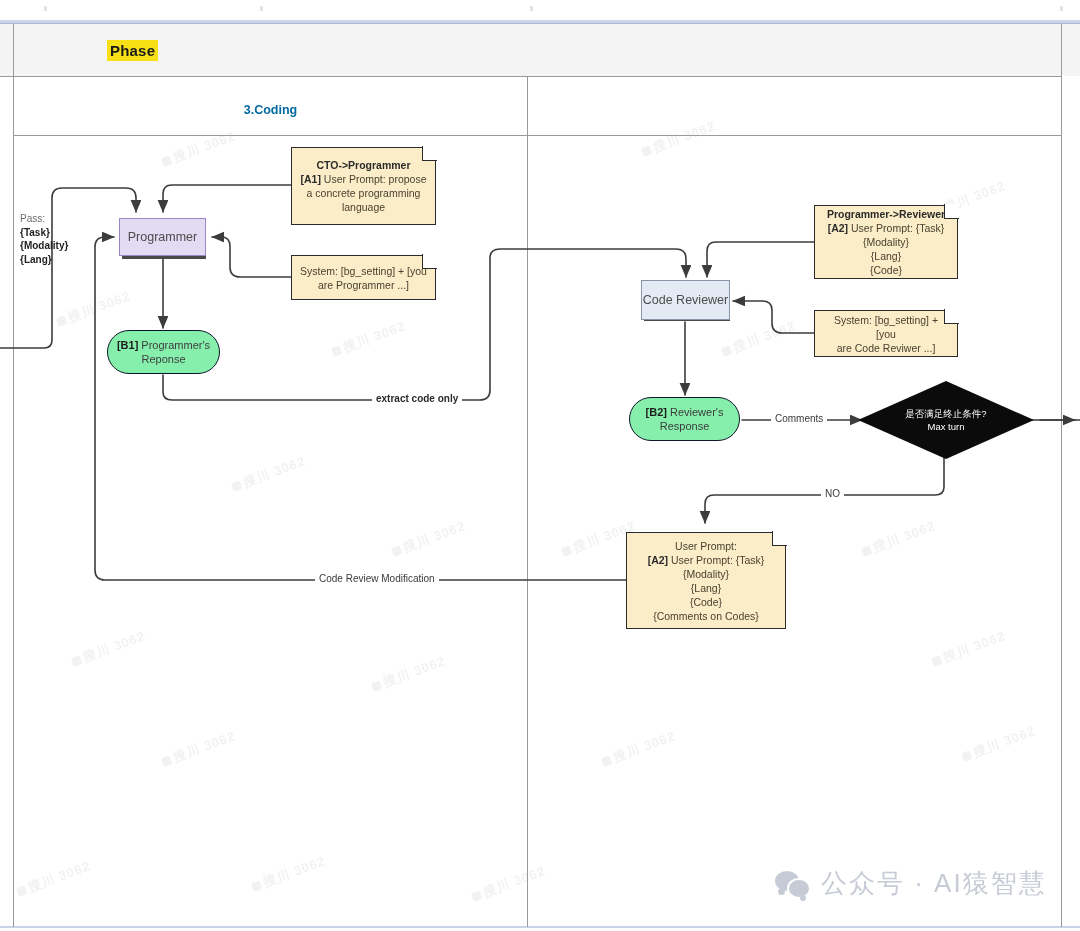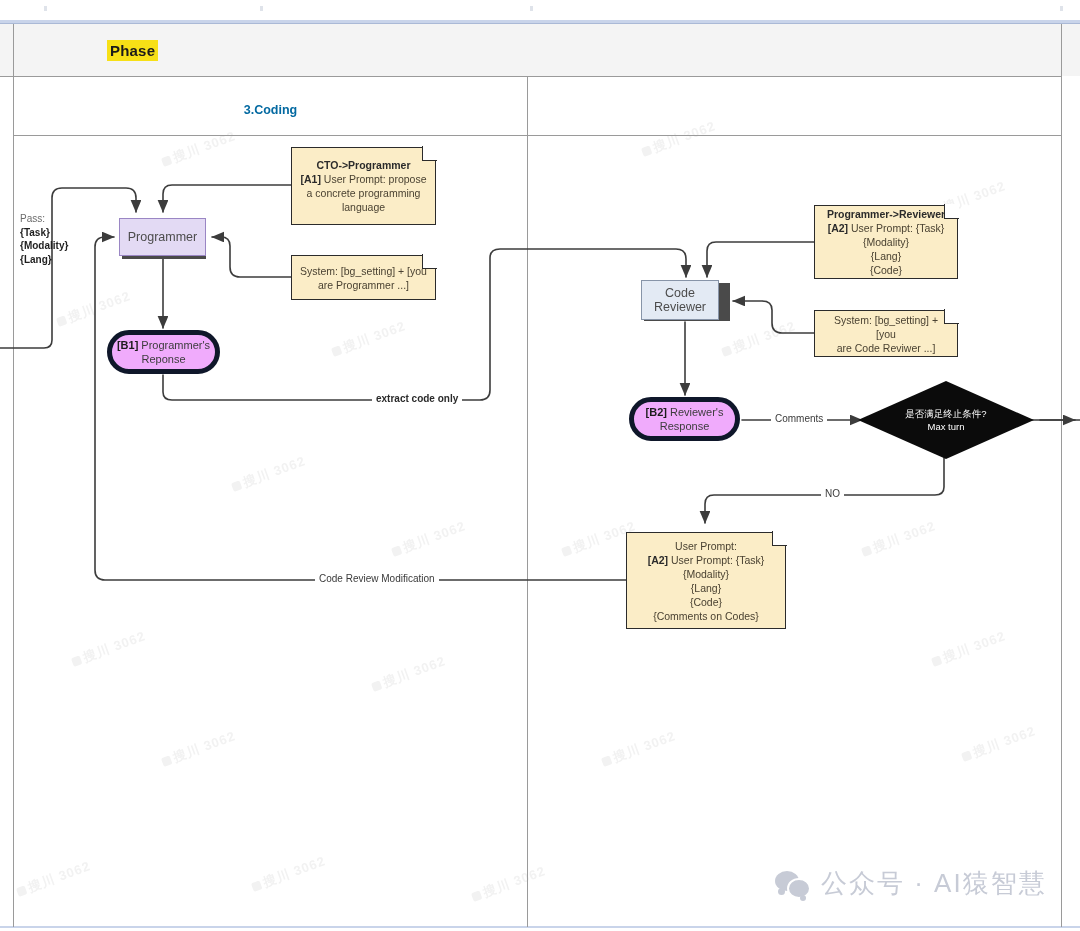--- a/index.html
+++ b/index.html
@@ -79,21 +79,21 @@
     border:1px solid #9a86c4;background:#e3daf4;
     color:#4c4c4c;font-size:12.5px;
     box-shadow:0 0 0 0 rgba(0,0,0,0);
   }
   .proc.reviewer{border:1px solid #8794a8;background:#e3eaf4;}
   .proc-shadow{
     position:absolute;background:#4a4a4a;
   }
 
   .pill{
-    border:5px solid #0f172a;background:#f0abfc;border-radius:24px;
+    border:1px solid #0f172a;background:#86efac;border-radius:24px;
     color:#3c3c3c;font-size:11px;line-height:14px;
   }
   .pill b{color:#1c1c1c;font-weight:bold;}
 
   .note{
     background:#fbedc7;border:1.6px solid #2b2b2b;
     color:#4a4232;font-size:10.5px;line-height:14px;
     padding:7px 8px;box-sizing:border-box;
     display:flex;flex-direction:column;align-items:center;justify-content:center;
     position:absolute;text-align:center;
@@ -276,21 +276,21 @@
   <div class="elabel" style="left:771px;top:413px;">Comments</div>
 
   <div class="elabel" style="left:821px;top:488px;">NO</div>
 
   <div class="proc-shadow" style="left:122px;top:221px;width:84px;height:38px;"></div>
   <div class="node proc" style="left:119px;top:218px;width:87px;height:38px;">
     <span>Programmer</span>
   </div>
 
   <div class="proc-shadow" style="left:644px;top:283px;width:86px;height:38px;"></div>
-  <div class="node proc reviewer" style="left:641px;top:280px;width:78px;height:40px;">
+  <div class="node proc reviewer" style="left:641px;top:280px;width:89px;height:40px;">
     <span>Code Reviewer</span>
   </div>
 
   <div class="node pill" style="left:107px;top:330px;width:113px;height:44px;flex-direction:column;">
     <div>
       <b>[B1]</b><span> Programmer's</span>
     </div>
     <div>Reponse</div>
   </div>
 

